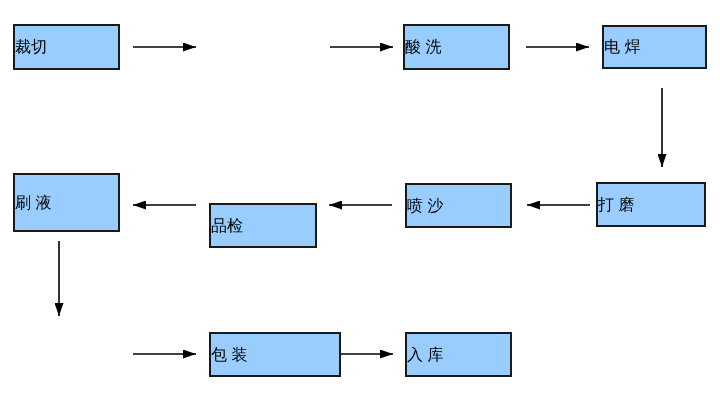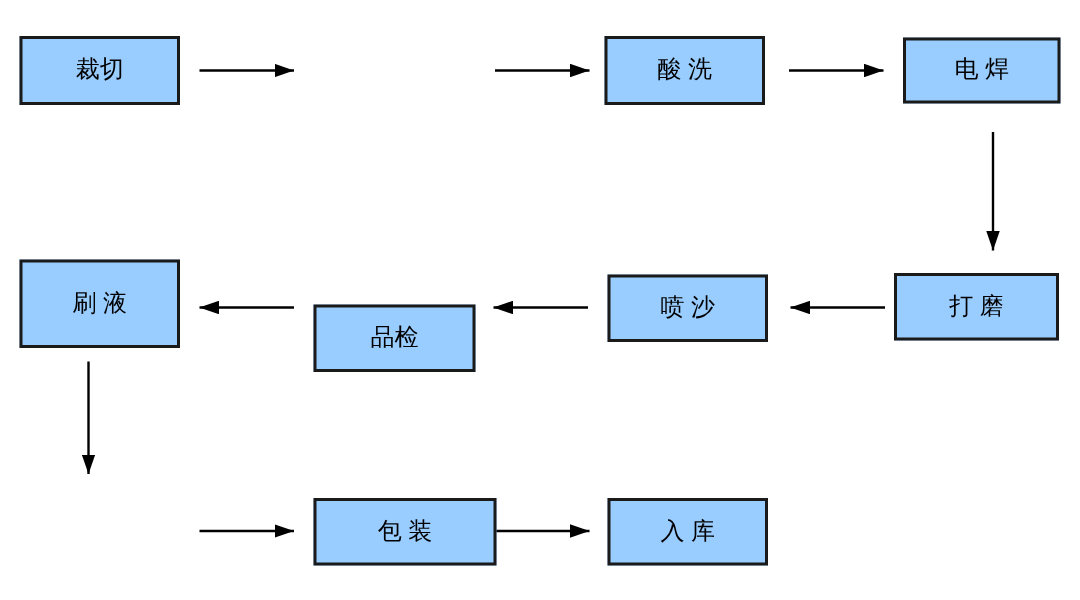--- a/index.html
+++ b/index.html
@@ -22,21 +22,20 @@
     width: 720px;
     height: 400px;
   }
   .node {
     position: absolute;
     box-sizing: border-box;
     background: #99ccff;
     border: 2px solid #1a1a1a;
     display: flex;
     align-items: center;
-    justify-content: center;
   }
   .node span {
     color: #000000;
     font-size: 16px;
     line-height: 1;
     white-space: pre;
   }
 </style>
 </head>
 <body>
@@ -77,20 +76,20 @@
   <div class="node" style="left:405px; top:183px; width:107px; height:45px;">
     <span>喷 沙</span>
   </div>
   <div class="node" style="left:209px; top:183px; width:108px; height:45px;margin-top:20px;">
     <span>品检</span>
   </div>
   <div class="node" style="left:13px;  top:173px; width:107px; height:59px;">
     <span>刷 液</span>
   </div>
 
-  <div class="node" style="left:209px; top:332px; width:122px; height:45px;">
+  <div class="node" style="left:209px; top:332px; width:132px; height:45px;">
     <span>包 装</span>
   </div>
   <div class="node" style="left:405px; top:332px; width:107px; height:45px;">
     <span>入 库</span>
   </div>
 
 </div>
 
 </body></html>

